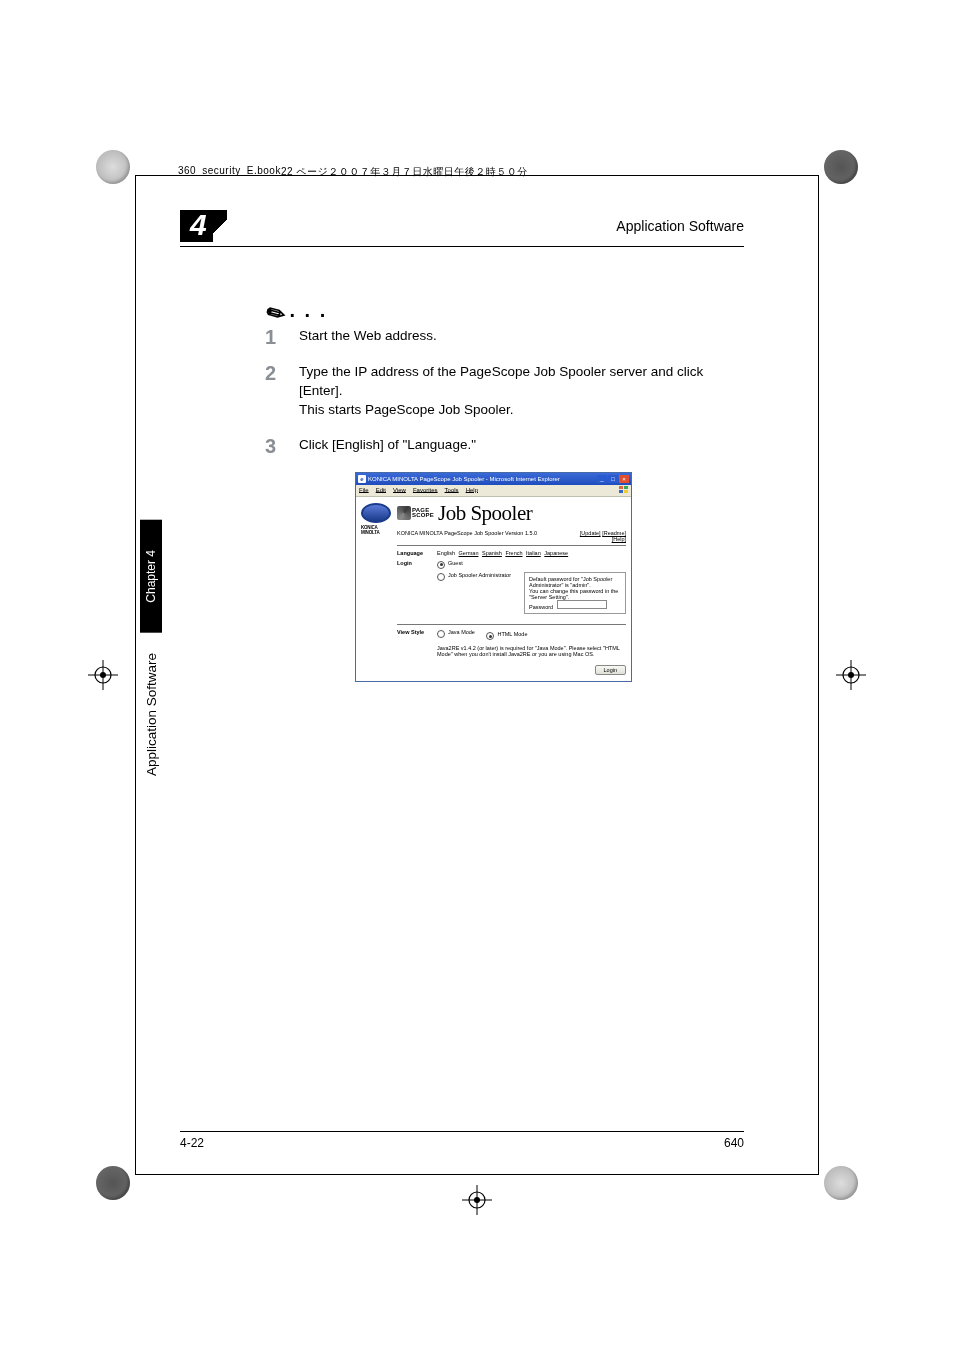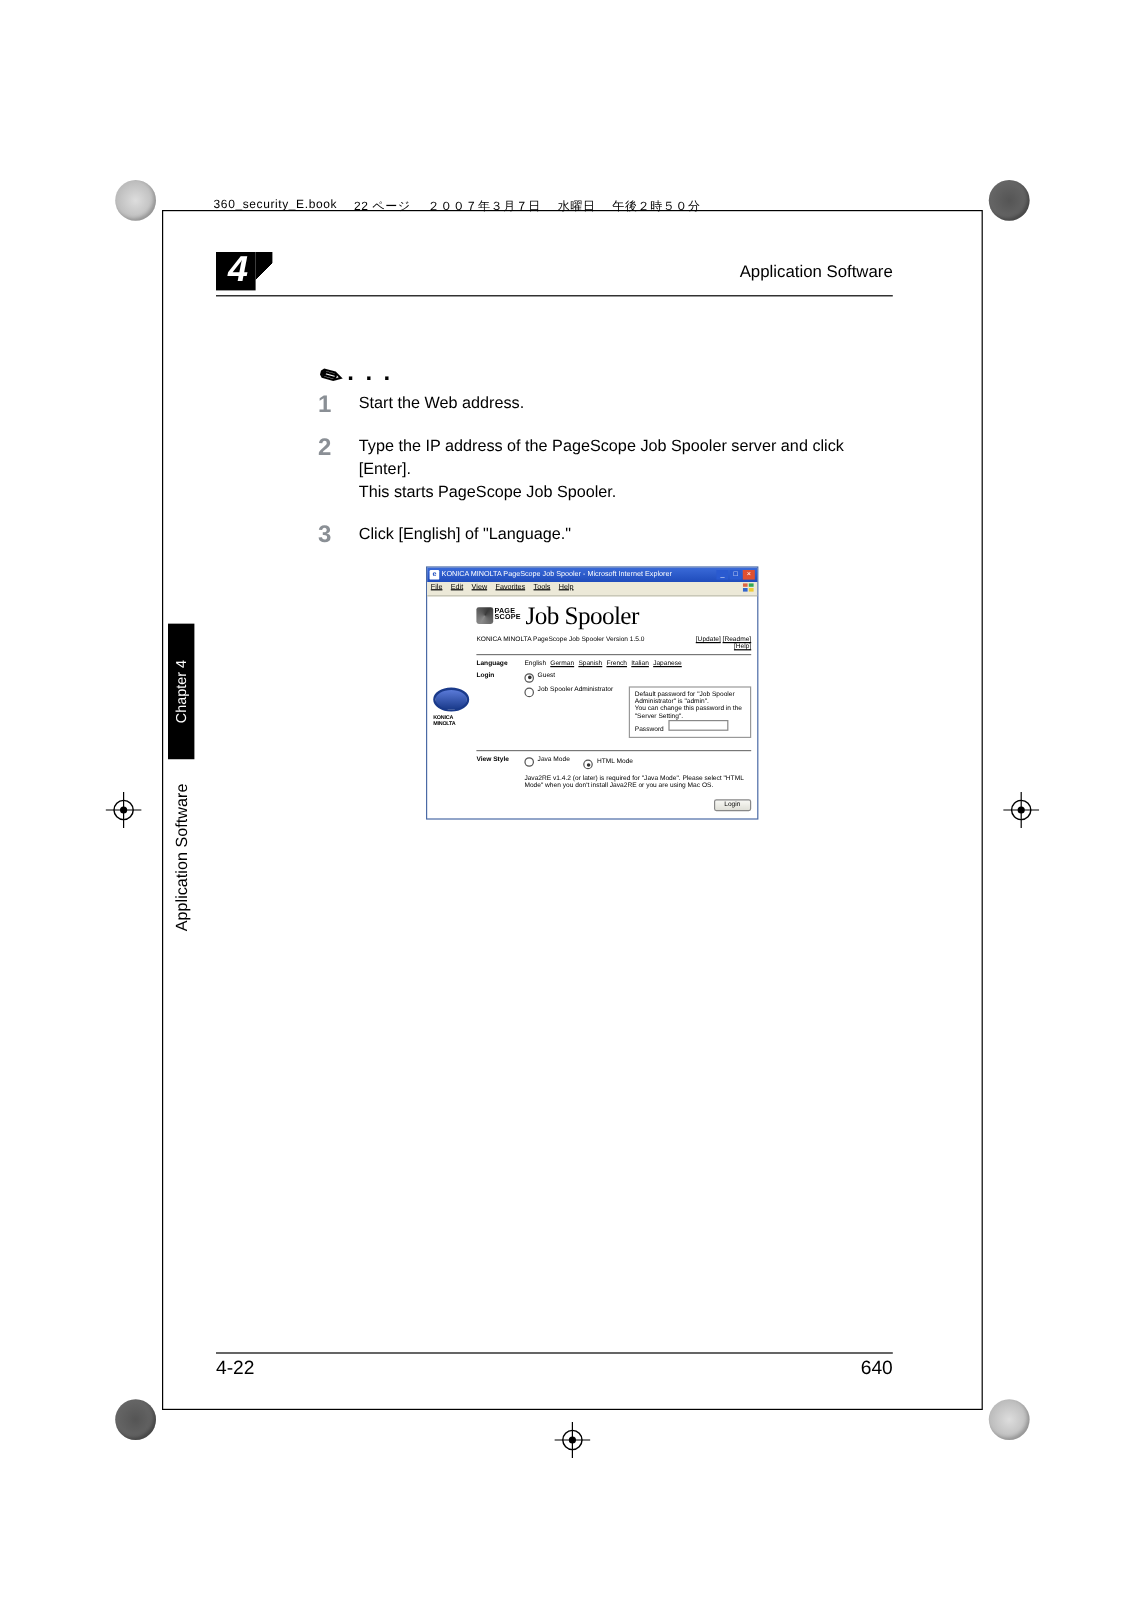--- a/index.html
+++ b/index.html
@@ -12,21 +12,20 @@
     height: 1350px;
     position: relative;
   }
   .book-info {
     position: absolute;
     top: 165px;
     left: 178px;
     font-size: 10px;
     letter-spacing: 0.5px;
     display: flex;
-    gap: 14px;
   }
   .page-frame {
     position: absolute;
     top: 175px;
     left: 135px;
     right: 135px;
     bottom: 175px;
     border: 1px solid #000;
   }
   .corner-circle {
@@ -163,21 +162,21 @@
     display: flex;
     align-items: center;
     gap: 7px;
     padding: 0 3px;
     border-bottom: 1px solid #c0c0b0;
     position: relative;
   }
   .ss-menubar span { text-decoration: underline; text-decoration-color: #000; text-underline-offset: 0px;}
   .ss-win-icon { position: absolute; right: 2px; top: 1px; width: 10px; height: 8px;}
   .ss-body { padding: 4px 5px 6px 5px; }
-  .ss-logo-row { display: flex; align-items: center; gap: 6px; }
+  .ss-logo-row { display: flex; align-items: flex-start; gap: 6px; }
   .km-badge { display:flex; flex-direction:column; align-items:center; gap:2px; margin-top:2px;}
   .km-oval { width: 26px; height: 16px; border-radius: 50%; border: 2px solid #1a3a8a; background: linear-gradient(#5a7ad8, #1a3a8a); }
   .km-text { font-size: 4.5px; font-weight: bold; letter-spacing: -0.2px; }
   .logo-block { display: flex; flex-direction: column; }
   .logo-top { display: flex; align-items: baseline; gap: 4px; }
   .ps-mark { display: flex; align-items: center; gap: 1px;}
   .ps-icon { width: 14px; height: 14px; position: relative; }
   .ps-icon::before { content:""; position:absolute; inset:0; background: conic-gradient(from 30deg, #3a3a3a, #8a8a8a, #3a3a3a); border-radius: 2px;}
   .ps-text { font-size: 6px; font-weight: bold; line-height: 0.85; letter-spacing: 0.2px;}
   .jobspooler { font-size: 21px; font-family: Georgia, serif; letter-spacing: -0.5px; }
@@ -221,21 +220,21 @@
     margin-top: 20px;
   }
   .footer {
     position: absolute;
     left: 180px;
     right: 210px;
     bottom: 200px;
     border-top: 1px solid #000;
     display: flex;
     justify-content: space-between;
-    font-size: 16px;
+    font-size: 12px;
     padding-top: 4px;
   }
   .reg-mark {
     position: absolute;
     width: 30px;
     height: 30px;
   }
   .reg-left { left: 88px; top: 660px; }
   .reg-right { right: 88px; top: 660px; }
   .reg-bottom { left: 462px; bottom: 135px; }

